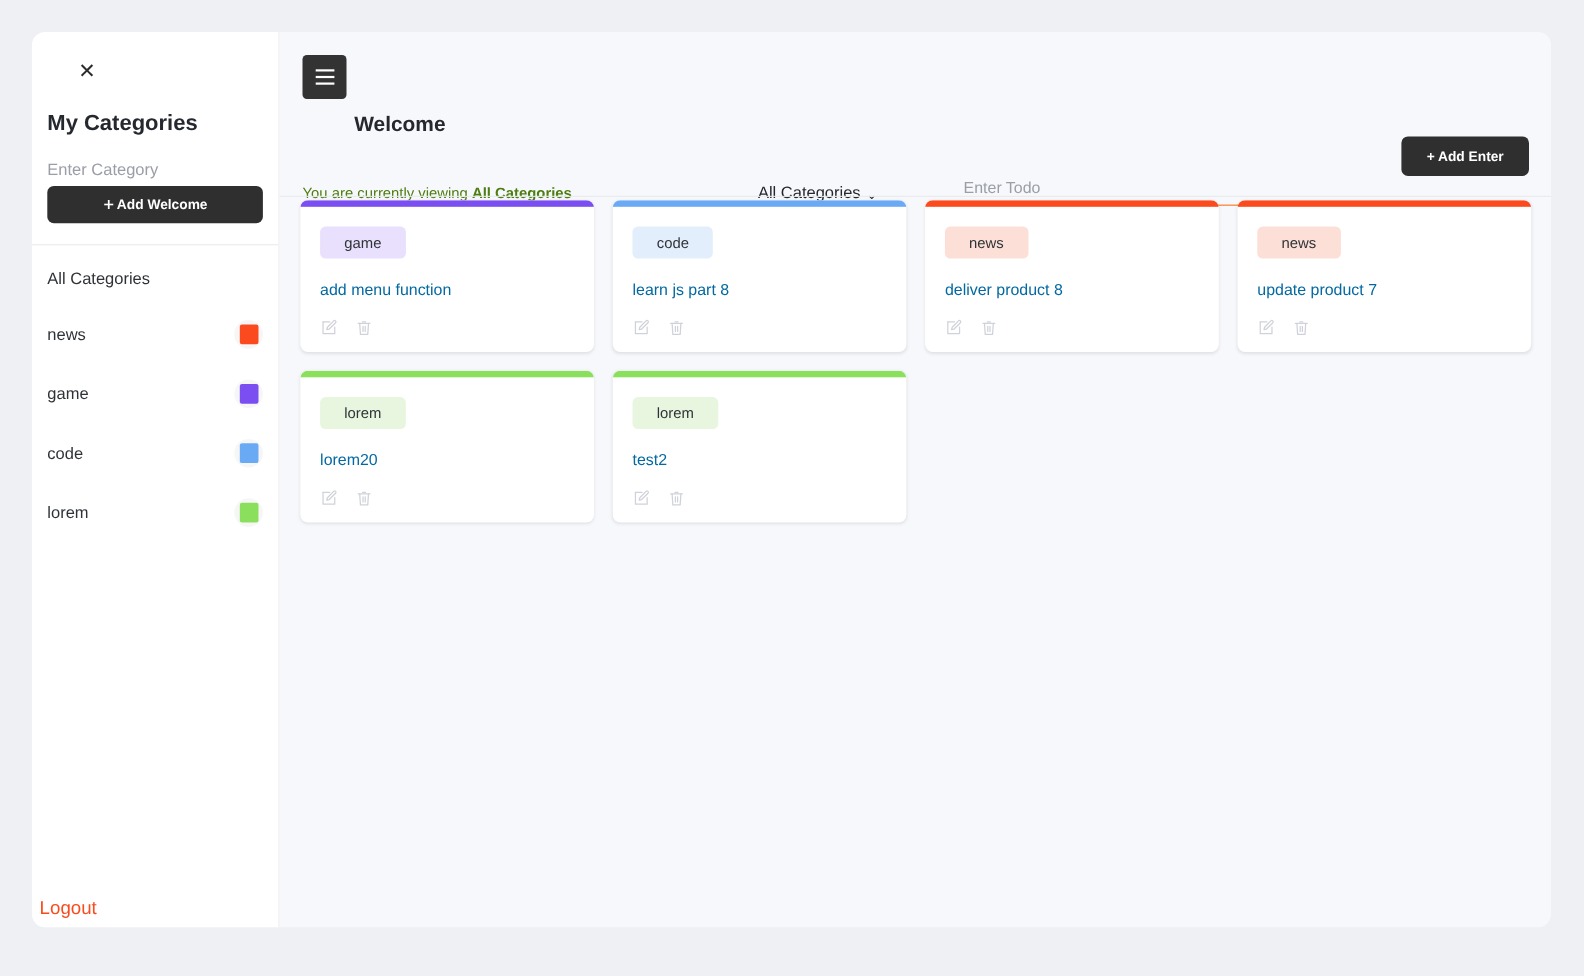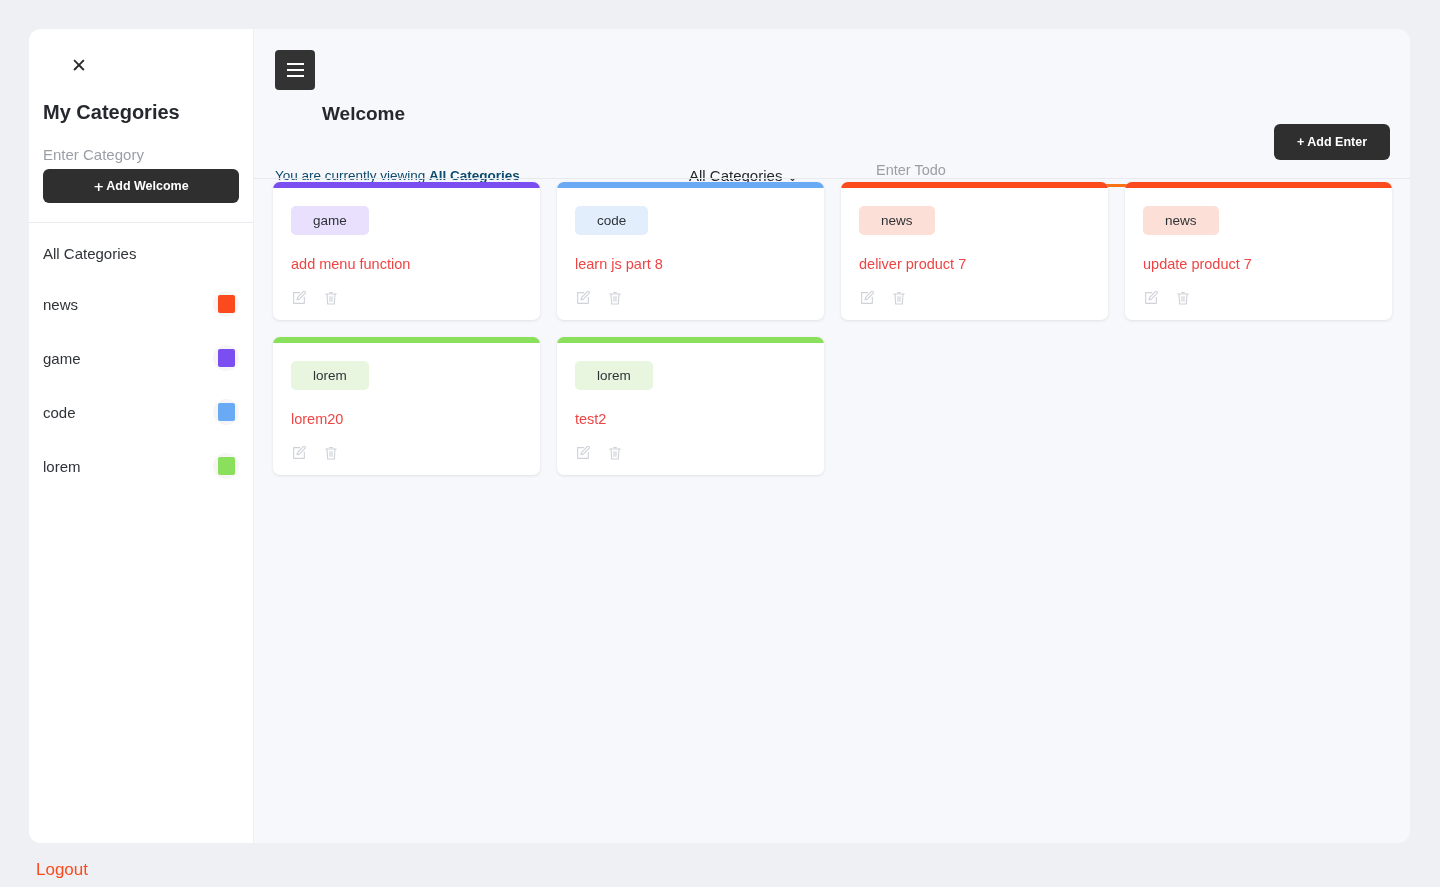--- a/index.html
+++ b/index.html
@@ -88,21 +88,21 @@
     border-radius: 50%;
     background: #f6f6f7;
     display: flex; align-items: center; justify-content: center;
   }
   .swatch {
     width: 17px; height: 18px;
     border-radius: 2px;
   }
   .logout {
     position: absolute;
-    left: 36px; top: 860px;
+    left: 36px; top: 816px;
     font-size: 17px;
     color: #fa4b1e;
     cursor: pointer;
     font-family: "Liberation Sans", sans-serif;
   }
 
   
   .main {
     position: absolute;
     left: 254px; top: 29px;
@@ -130,21 +130,21 @@
     position: absolute;
     left: 21px; top: 74px;
     font-size: 19px; font-weight: bold;
     color: #25282e;
     margin-left: 47px;
   }
   .viewing {
     position: absolute;
     left: 21px; top: 139px;
     font-size: 13.5px;
-    color: #0c4a6e;
+    color: #4d7c0f;
   }
   .viewing b { font-weight: bold; }
   .cat-dropdown {
     position: absolute;
     left: 435px; top: 138px;
     font-size: 15px;
     color: #24282d;
     cursor: pointer;
     display: flex; align-items: center; gap: 5px;
   }
@@ -152,21 +152,21 @@
     font-family: "DejaVu Sans", sans-serif;
     font-size: 12px;
     line-height: 1;
     position: relative; top: 1px;
   }
   .todo-input {
     position: absolute;
     left: 622px; top: 130px;
     width: 316px; height: 28px;
     border: none;
-    border-bottom: 3px solid #f97316;
+    border-bottom: 1px solid #f97316;
     background: transparent;
     outline: none;
     font-size: 14.5px;
     color: #3b3f45;
     font-family: "Liberation Sans", sans-serif;
     padding: 0 0 4px 0;
   }
   .todo-input::placeholder { color: #9a9ea6; }
   .btn-add-todo {
     position: absolute;
@@ -209,21 +209,21 @@
   .badge {
     display: inline-block;
     padding: 7px 22px;
     border-radius: 5px;
     font-size: 13.5px;
     color: #2f3338;
   }
   .card-title {
     margin-top: 21px;
     font-size: 14.5px;
-    color: #ef4444;
+    color: #0369a1;
   }
   .card-actions {
     display: flex; align-items: center; gap: 16px;
     margin-top: 18px;
   }
   .act-icon {
     width: 16px; height: 16px;
     color: #cfd2d8;
     cursor: pointer;
     display: block;
@@ -356,21 +356,21 @@
                   <path d="M4 6h16"></path>
                   <path d="M10 4h4"></path>
                   <path d="M6 6l1 15h10l1-15"></path>
                   <path d="M10.5 10v7M13.5 10v7"></path>
                 </svg>
               </span>
             </div></div>
         </div>
         <div class="card">
           <div class="card-top" style="background: rgb(251, 74, 29);"></div>
-          <div class="card-body"><span class="badge" style="background: rgb(252, 223, 214);">news</span><div class="card-title">deliver product 7</div><div class="card-actions">
+          <div class="card-body"><span class="badge" style="background: rgb(252, 223, 214);">news</span><div class="card-title">deliver product 8</div><div class="card-actions">
               <span class="act-icon">
                 <svg viewBox="0 0 24 24" width="16" height="16" fill="none" stroke="currentColor" stroke-width="1.7" stroke-linecap="round" stroke-linejoin="round">
                   <path d="M4 4h9"></path>
                   <path d="M4 4v16h16v-9"></path>
                   <path d="M18.5 2.5a1.8 1.8 0 0 1 2.6 2.6L12.5 13.7l-3.4.9.9-3.4z"></path>
                 </svg>
               </span>
               <span class="act-icon">
                 <svg viewBox="0 0 24 24" width="16" height="16" fill="none" stroke="currentColor" stroke-width="1.7" stroke-linecap="round" stroke-linejoin="round">
                   <path d="M4 6h16"></path>

